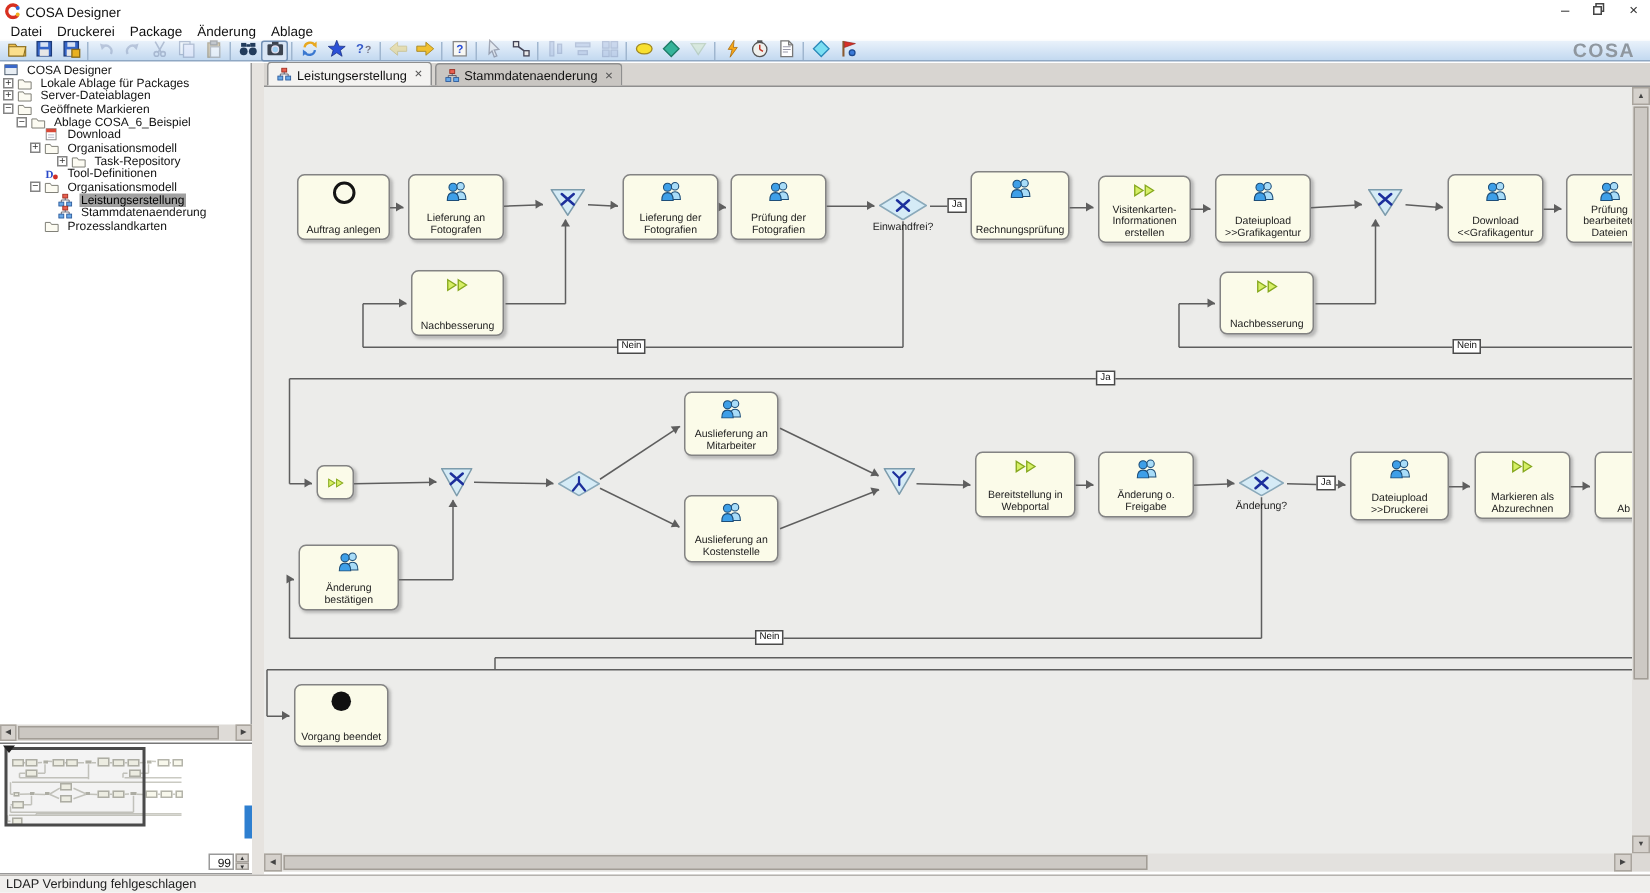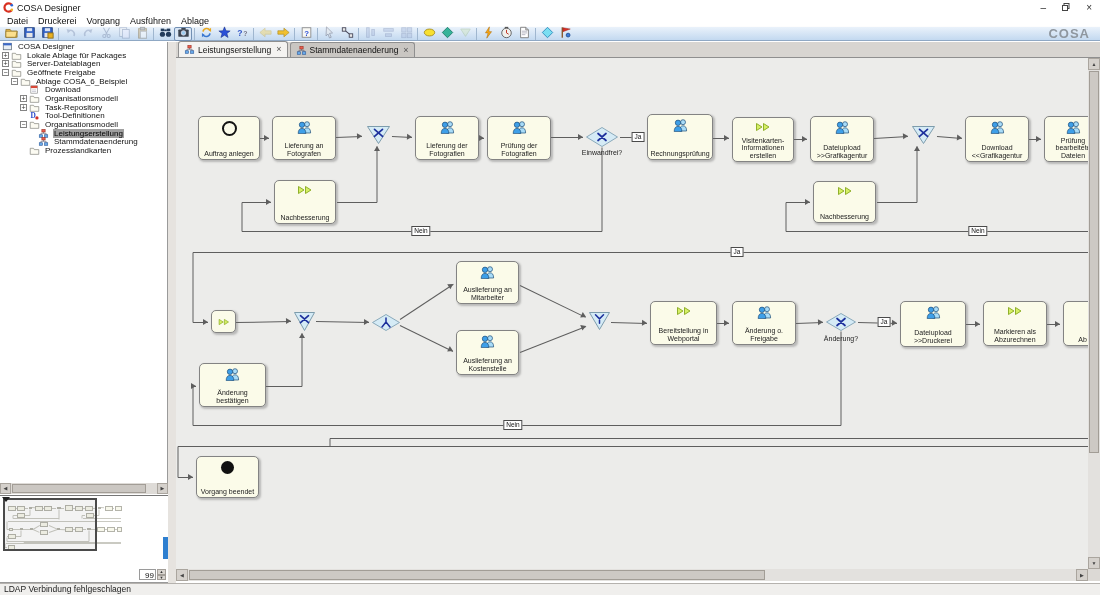--- a/index.html
+++ b/index.html
@@ -82,22 +82,22 @@
           <rect x="2" y="0.5" width="5" height="5" fill="none" stroke="#444"></rect>
           <rect x="0.5" y="2.5" width="5" height="5" fill="#fff" stroke="#444"></rect>
         </svg></span>
     <span class="wc">×</span>
   </div>
 </div>
 
 <div class="menubar" id="menubar">
     <span class="menu-item">Datei</span>
     <span class="menu-item">Druckerei</span>
-    <span class="menu-item">Vorgang</span>
-    <span class="menu-item">Ausführen</span>
+    <span class="menu-item">Package</span>
+    <span class="menu-item">Änderung</span>
     <span class="menu-item">Ablage</span>
   </div>
 
 <div class="toolbar" id="toolbar">
     <span class="tbtn">
       <span class="ticon"><svg viewBox="0 0 15 15" width="13" height="13">
           <path d="M1 4h5l1.5 2H14v7H1z" fill="#f2c14e" stroke="#8a6d1f" stroke-width="0.8"></path>
           <path d="M1 6h13l-1.6 7H1z" fill="#fbdf8d" stroke="#8a6d1f" stroke-width="0.8"></path>
         </svg></span>
     </span>
@@ -318,21 +318,21 @@
       </span>
       <span class="tlabel">Server-Dateiablagen</span>
     </div>
     <div class="trow" style="padding-left: 2px;">
       <span class="texp">−</span>
       <span style="flex: 0 0 auto; margin-right: 2px; display: inline-flex;">
         <svg viewBox="0 0 12 11" width="11" height="9">
           <path d="M0.8 2.8h4l1 1.6h5.4v5.8H0.8z" fill="#fcfbf2" stroke="#7c7c74" stroke-width="0.8"></path>
         </svg>
       </span>
-      <span class="tlabel">Geöffnete Freigabe</span>
+      <span class="tlabel">Geöffnete Markieren</span>
     </div>
     <div class="trow" style="padding-left: 11px;">
       <span class="texp">−</span>
       <span style="flex: 0 0 auto; margin-right: 2px; display: inline-flex;">
         <svg viewBox="0 0 12 11" width="11" height="9">
           <path d="M0.8 2.8h4l1 1.6h5.4v5.8H0.8z" fill="#fcfbf2" stroke="#7c7c74" stroke-width="0.8"></path>
         </svg>
       </span>
       <span class="tlabel">Ablage COSA_6_Beispiel</span>
     </div>
@@ -349,21 +349,21 @@
     </div>
     <div class="trow" style="padding-left: 20px;">
       <span class="texp">+</span>
       <span style="flex: 0 0 auto; margin-right: 2px; display: inline-flex;">
         <svg viewBox="0 0 12 11" width="11" height="9">
           <path d="M0.8 2.8h4l1 1.6h5.4v5.8H0.8z" fill="#fcfbf2" stroke="#7c7c74" stroke-width="0.8"></path>
         </svg>
       </span>
       <span class="tlabel">Organisationsmodell</span>
     </div>
-    <div class="trow" style="padding-left: 20px;">
+    <div class="trow" style="padding-left: 38px;">
       <span class="texp">+</span>
       <span style="flex: 0 0 auto; margin-right: 2px; display: inline-flex;">
         <svg viewBox="0 0 12 11" width="11" height="9">
           <path d="M0.8 2.8h4l1 1.6h5.4v5.8H0.8z" fill="#fcfbf2" stroke="#7c7c74" stroke-width="0.8"></path>
         </svg>
       </span>
       <span class="tlabel">Task-Repository</span>
     </div>
     <div class="trow" style="padding-left: 20px;">
       <span class="texp none"></span>

